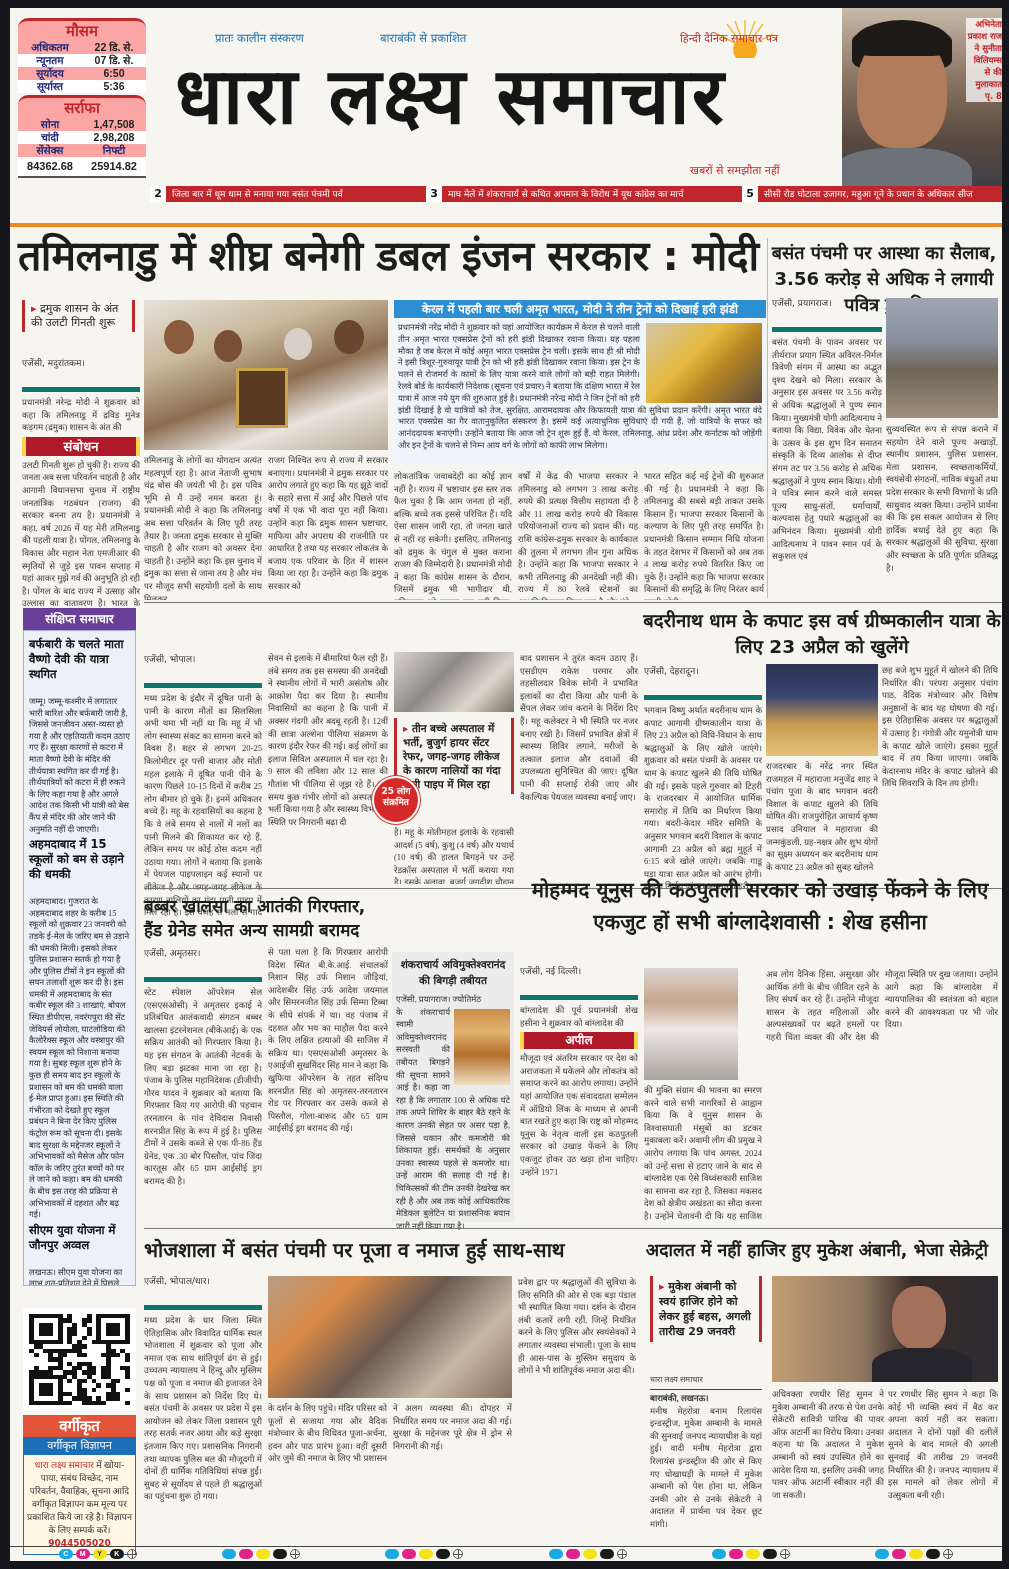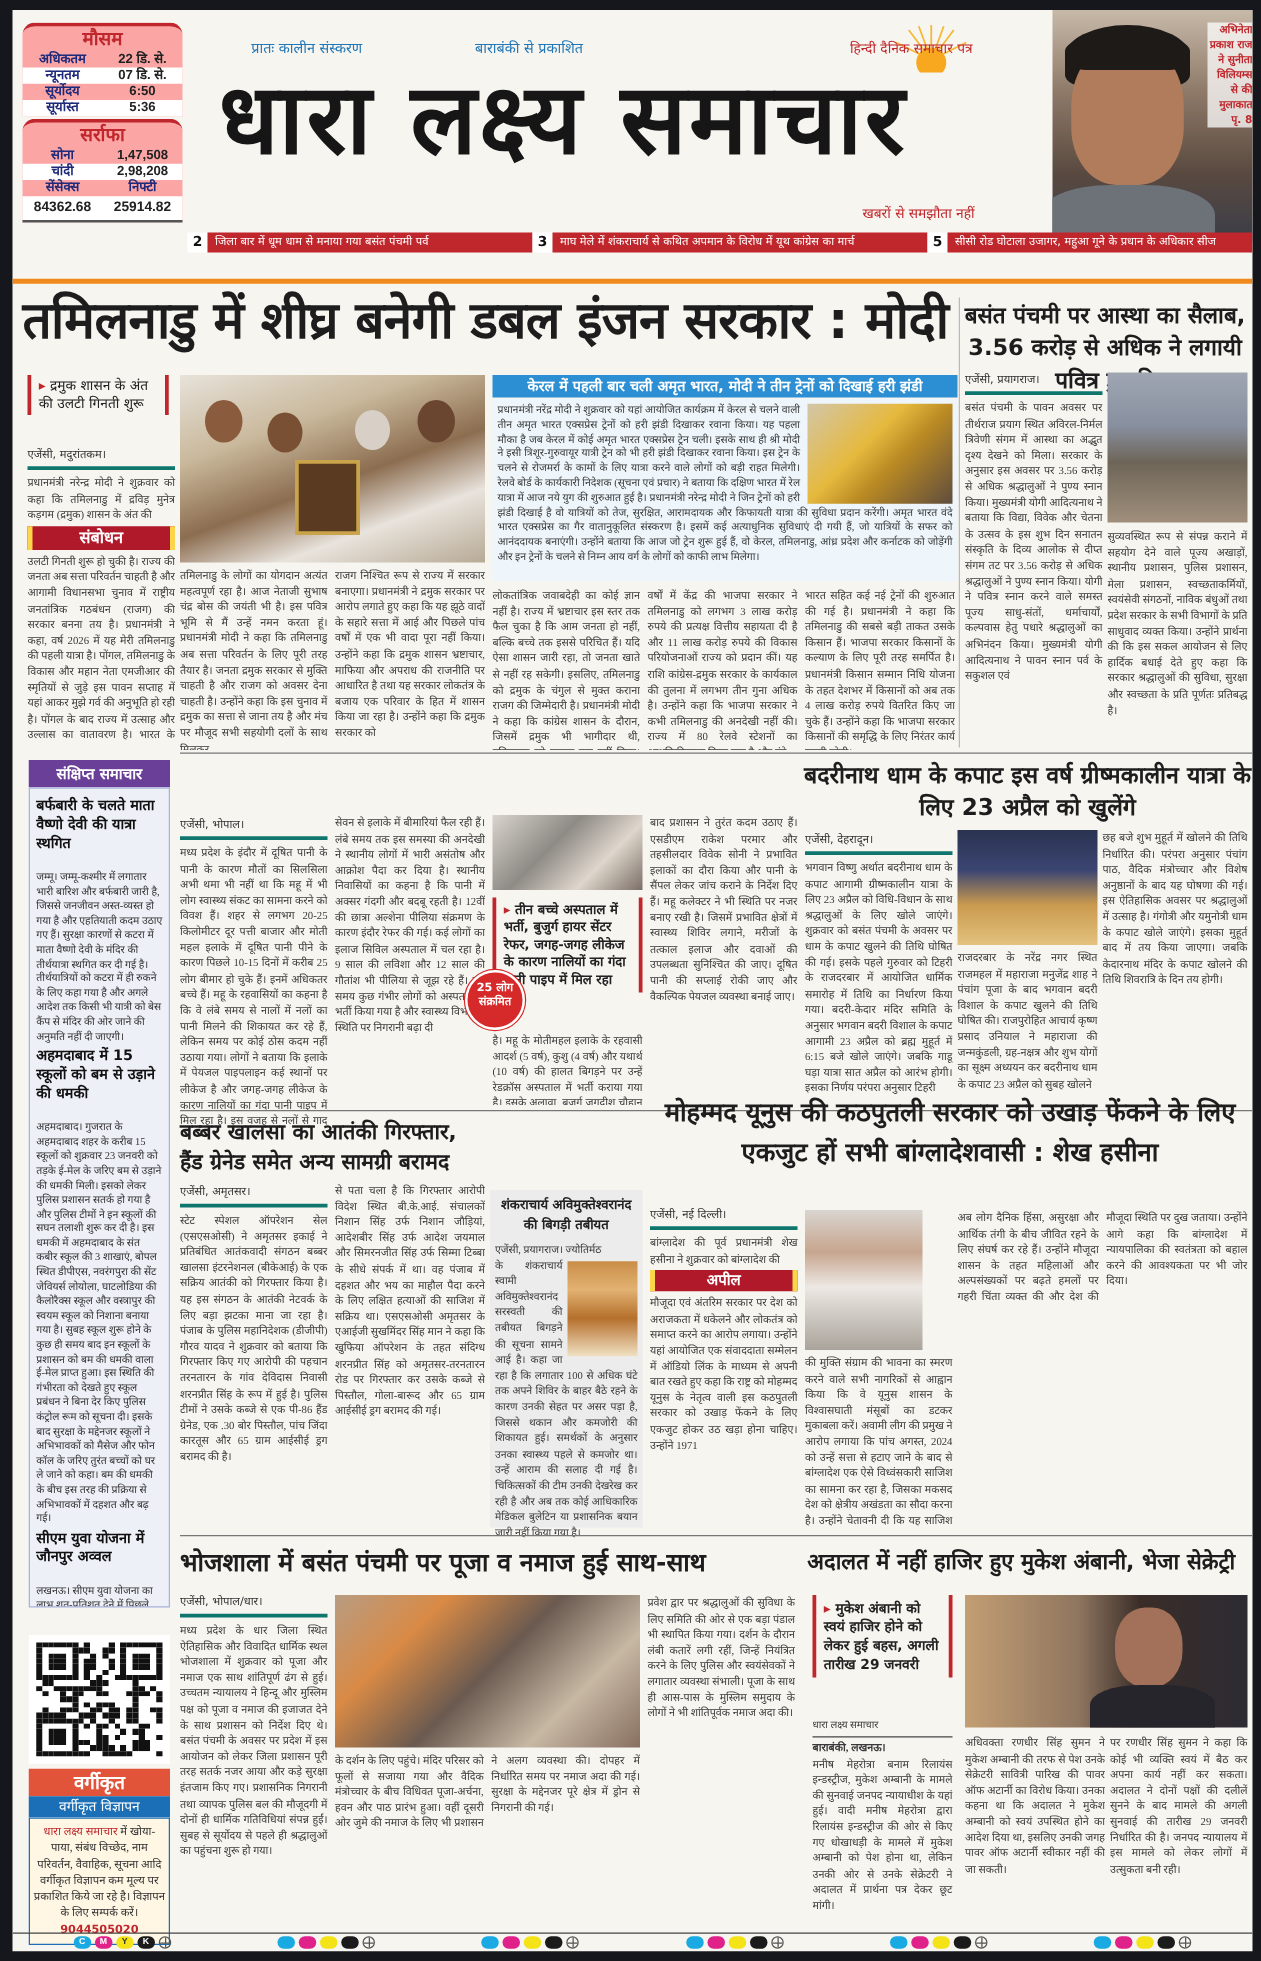--- a/index.html
+++ b/index.html
@@ -38,21 +38,21 @@
 
   
   .lead-head { position: absolute; left: 8px; top: 222px; font-size: 41px; line-height: 52px; letter-spacing: -0.5px; }
   .bullet-box { position: absolute; left: 12px; top: 292px; width: 113px; border-left: 3px solid #c0272d; border-right: 3px solid #c0272d; padding: 2px 6px; font-size: 11px; line-height: 14px; color: #222; font-family: "DejaVu Sans", sans-serif; }
   .bullet-box .tri { color: #c0272d; }
   .photo { position: absolute; overflow: hidden; }
   .section-badge { text-align: center; background: #b0192a; color: #fff; font-weight: bold; font-family: "DejaVu Sans", sans-serif; border-left: 4px solid #fbd64a; border-right: 4px solid #fbd64a; }
   .kerala-title { position: absolute; left: 384px; top: 292px; width: 372px; height: 18px; background: #2c8fd3; color: #fff; font-size: 11.5px; line-height: 18px; text-align: center; font-weight: bold; font-family: "DejaVu Sans", sans-serif; }
   .kerala-box { position: absolute; left: 384px; top: 311px; width: 372px; height: 146px; background: #eef6fb; padding: 3px 4px; }
   .col { position: absolute; }
-  .dateline { font-size: 9px; color: #333; padding-bottom: 4px; border-bottom: 3px solid #0f766e; margin-bottom: 4px; font-family: "DejaVu Sans", sans-serif; }
+  .dateline { font-size: 9px; color: #333; padding-bottom: 18px; border-bottom: 5px solid #0f766e; margin-bottom: 4px; font-family: "DejaVu Sans", sans-serif; }
 
   .right-head { position: absolute; left: 760px; top: 232px; width: 228px; font-size: 18px; line-height: 26px; text-align: center; }
   .brief-title { position: absolute; left: 13px; top: 600px; width: 113px; height: 22px; background: #6a3f97; color: #fff; font-size: 12px; line-height: 22px; text-align: center; font-weight: bold; font-family: "DejaVu Sans", sans-serif; }
   .brief-box { position: absolute; left: 13px; top: 622px; width: 113px; height: 656px; background: #eef0f8; border: 1px solid #a9b2d8; padding: 4px 5px; overflow: hidden; }
   .brief-box h4 { font-family: "DejaVu Sans", sans-serif; font-size: 11.5px; line-height: 15px; font-weight: bold; color: #111; margin-top: 2px; }
   .brief-box p { font-family: "Liberation Serif", serif; font-size: 8.4px; line-height: 11.6px; color: #333; margin-top: 14px; }
 
   .head2 { position: absolute; font-size: 28px; line-height: 40px; }
   .circle-badge { position: absolute; left: 362px; top: 768px; width: 48px; height: 48px; border-radius: 50%; background: #d62a2a; color: #fff; font-size: 9px; line-height: 11px; text-align: center; padding-top: 8px; font-weight: bold; font-family: "DejaVu Sans", sans-serif; border: 2px solid #fff; box-shadow: 0 0 0 1px #d62a2a; }
   .quote-box { position: absolute; border-left: 3px solid #c0272d; border-right: 3px solid #c0272d; padding: 3px 6px; font-family: "DejaVu Sans", sans-serif; color: #222; font-weight: bold; }
@@ -119,21 +119,21 @@
           <span>सेंसेक्स</span>
           <span>निफ्टी</span>
         </div>
       <div class="wrow bot">
           <span class="v">84362.68</span>
           <span class="v">25914.82</span>
         </div>
     </div>
   </div>
 
-  <div class="edition" style="left:191px;">प्रातः कालीन संस्करण</div>
+  <div class="edition" style="left:205px;">प्रातः कालीन संस्करण</div>
   <div class="edition" style="left:370px;">बाराबंकी से प्रकाशित</div>
   <svg class="sun" viewBox="0 0 60 40">
     <g stroke="#f5b82e" stroke-width="1.4">
       <line x1="30" y1="30" x2="30" y2="2"></line>
         <line x1="30" y1="30" x2="12" y2="6"></line>
         <line x1="30" y1="30" x2="48" y2="6"></line>
       <line x1="30" y1="30" x2="2" y2="16"></line>
         <line x1="30" y1="30" x2="58" y2="16"></line>
         <line x1="30" y1="30" x2="20" y2="3"></line>
         <line x1="30" y1="30" x2="40" y2="3"></line>

